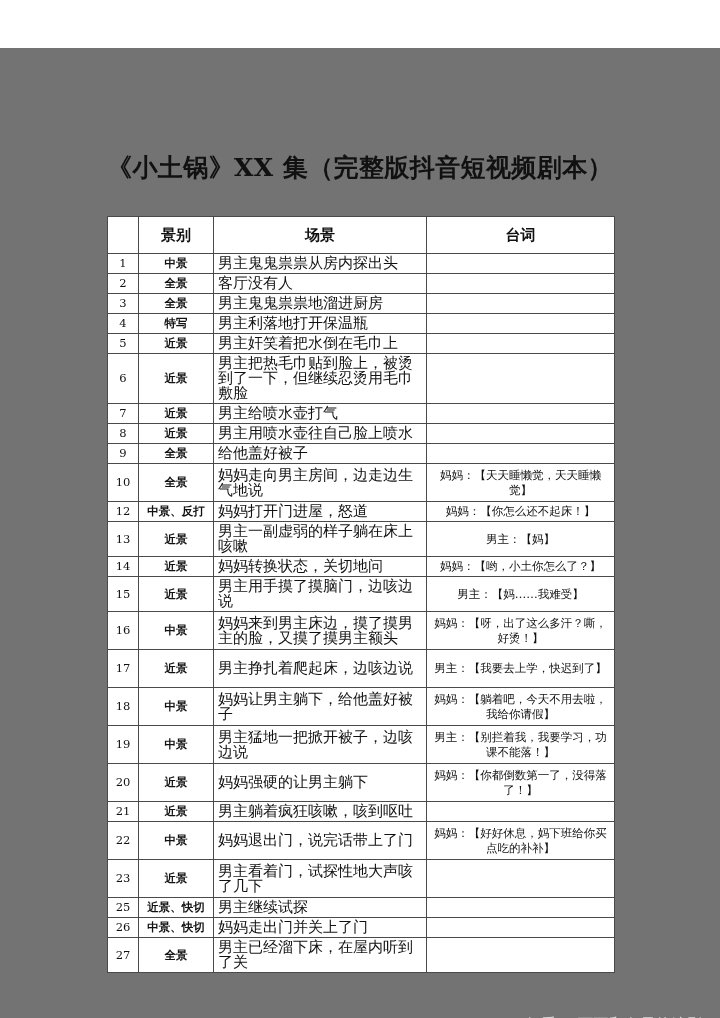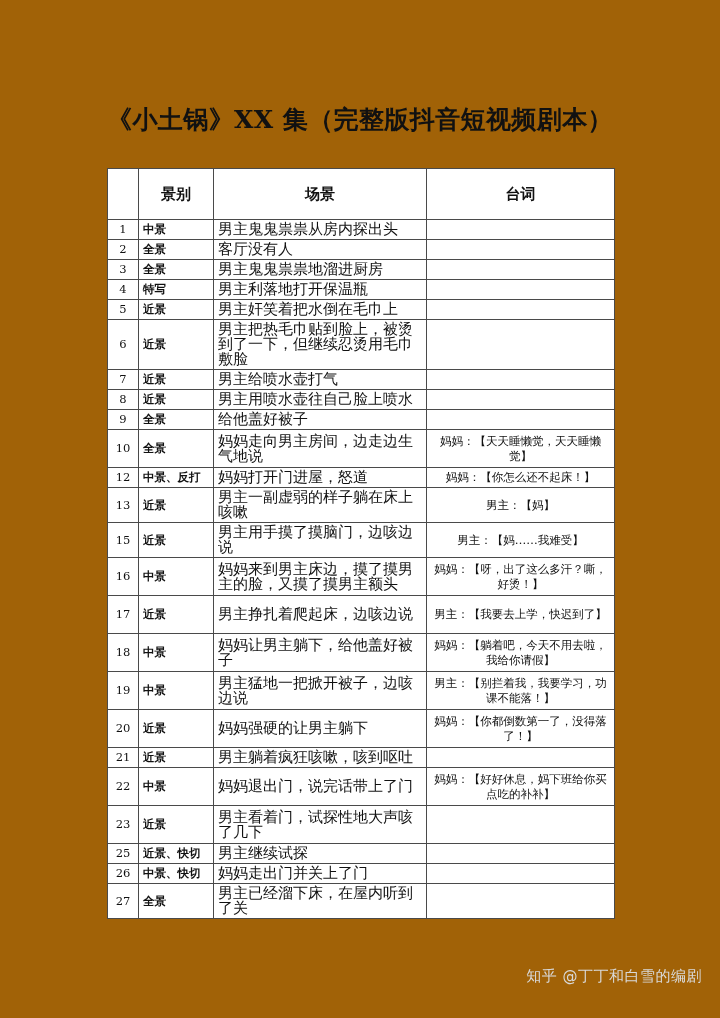--- a/index.html
+++ b/index.html
@@ -13,21 +13,22 @@
     height: 1018px;
     position: relative;
     font-family: "DejaVu Serif", "Liberation Serif", serif;
     color: #111111;
     overflow: hidden;
   }
 
   .page {
     position: absolute;
     inset: 0;
-    background: #a16207;
+    background: #737373;
+    margin-top: 48px;
   }
 
   
   .doc-title {
     position: absolute;
     top: 103px;
     left: 0;
     width: 720px;
     text-align: center;
     font-size: 25px;
@@ -61,32 +62,33 @@
     vertical-align: middle;
     word-break: break-all;
     background: #ffffff;
   }
 
   .script-table thead th {
     height: 30px;
     font-size: 15px;
     font-weight: bold;
     text-align: center;
-    padding: 10px 4px;
+    padding: 3px 4px;
   }
   .script-table thead th.h-num {
     border-top: 1px solid #4a4a4a;
   }
 
   td.cell-num {
     text-align: center;
     font-size: 11.5px;
     font-family: "DejaVu Serif", "Liberation Serif", serif;
   }
   td.cell-shot {
+    text-align: center;
     font-weight: bold;
     font-size: 11.5px;
   }
   td.cell-scene {
     text-align: left;
     font-size: 15px;
   }
   td.cell-line {
     text-align: center;
     font-size: 11.5px;
@@ -197,20 +199,26 @@
           <td class="cell-scene">妈妈打开门进屋，怒道</td>
           <td class="cell-line">妈妈：【你怎么还不起床！】</td>
         </tr>
         <tr class="r-1">
           <td class="cell-num">13</td>
           <td class="cell-shot">近景</td>
           <td class="cell-scene">男主一副虚弱的样子躺在床上咳嗽</td>
           <td class="cell-line">男主：【妈】</td>
         </tr>
         <tr class="r-1">
+          <td class="cell-num">14</td>
+          <td class="cell-shot">近景</td>
+          <td class="cell-scene">妈妈转换状态，关切地问</td>
+          <td class="cell-line">妈妈：【哟，小土你怎么了？】</td>
+        </tr>
+        <tr class="r-1">
           <td class="cell-num">15</td>
           <td class="cell-shot">近景</td>
           <td class="cell-scene">男主用手摸了摸脑门，边咳边说</td>
           <td class="cell-line">男主：【妈……我难受】</td>
         </tr>
         <tr class="r-2">
           <td class="cell-num">16</td>
           <td class="cell-shot">中景</td>
           <td class="cell-scene">妈妈来到男主床边，摸了摸男主的脸，又摸了摸男主额头</td>
           <td class="cell-line">妈妈：【呀，出了这么多汗？嘶，好烫！】</td>

